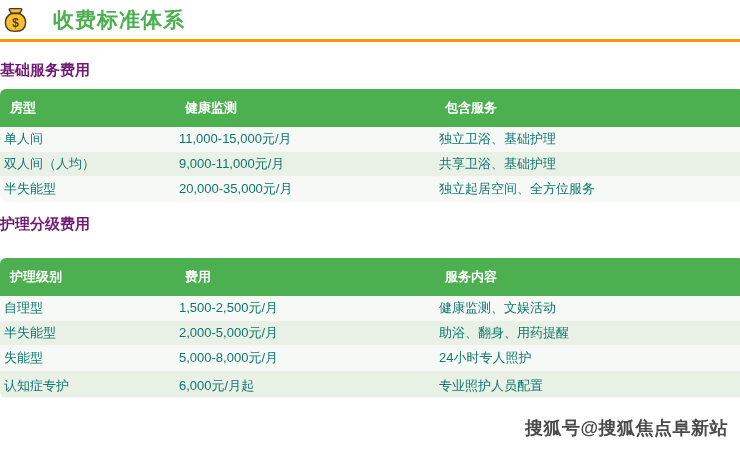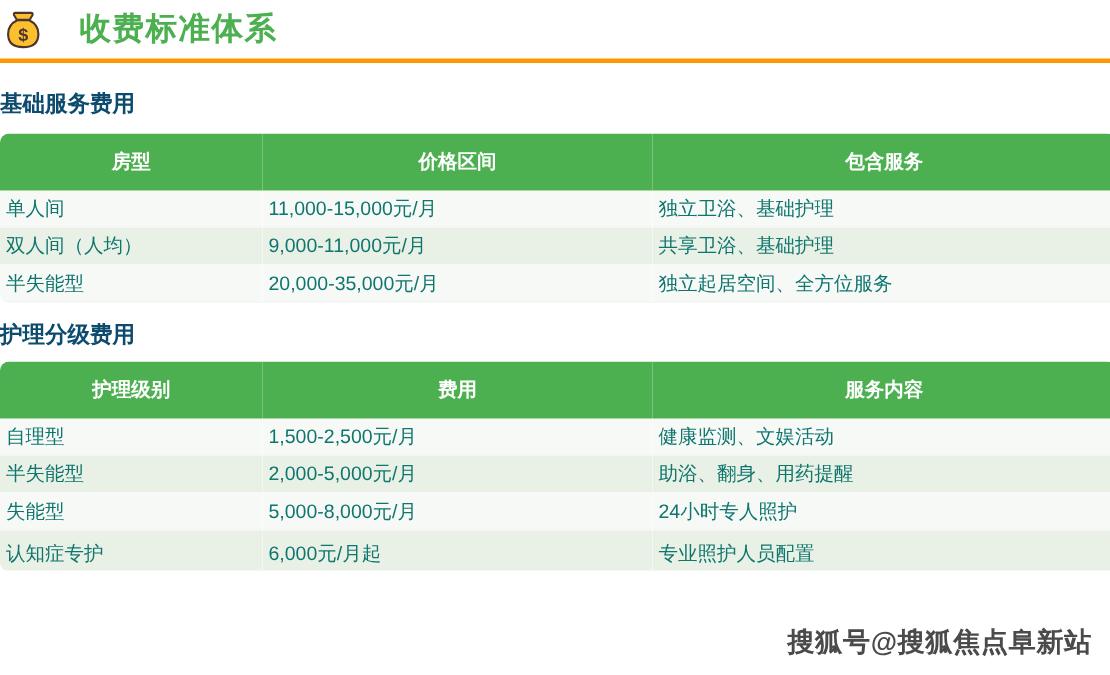--- a/index.html
+++ b/index.html
@@ -12,29 +12,29 @@
   .hdr { display:flex; align-items:center; gap:9px; padding:7px 0 0 3px; }
   .hdr .bag { width:25px; height:26px; flex:0 0 auto; }
   .hdr h1 {
     margin:0; font-size:21px; line-height:24px; font-weight:bold;
     color:#4caf50; letter-spacing:1px;padding-left:16px;
   }
   .divider { height:3px; background:#ff9800; margin-top:6px; }
   
   h2.sec {
     margin:19px 0 10px 0; font-size:15px; line-height:18px;
-    font-weight:bold; color:#0c4a6e;
+    font-weight:bold; color:#701a75;
   }
-  h2.sec.second { margin-top:13px; margin-bottom:8px; }
+  h2.sec.second { margin-top:13px; margin-bottom:25px; }
   
   .table-wrap { width:744px; border-radius:6px; overflow:hidden; }
   table { width:744px; border-collapse:collapse; table-layout:fixed; }
   col.c1 { width:175px; } col.c2 { width:260px; } col.c3 { width:auto; }
   th {
-    background:#4caf50; color:#ffffff; text-align:center;
+    background:#4caf50; color:#ffffff; text-align:left;
     font-size:13px; font-weight:bold; padding:11px 10px; line-height:16px;
   }
   td {
     font-size:13px; color:#0f766e; padding:4px; line-height:16px;
     white-space:nowrap; overflow:hidden;margin-top:24px;
   }
   tbody tr:nth-child(odd)  { background:#f7f9f7; }
   tbody tr:nth-child(even) { background:#e9f1e6; }
   tbody tr { border-bottom:1px solid rgba(0,0,0,0.03); }
   .t2 tbody tr:last-child td { padding-top:7px; padding-bottom:3px; }
@@ -69,21 +69,21 @@
     <div class="table-wrap">
       <table class="t1">
         <colgroup>
             <col class="c1">
             <col class="c2">
             <col class="c3">
           </colgroup>
         <thead>
           <tr>
             <th>房型</th>
-            <th>价格区间</th>
+            <th>健康监测</th>
             <th>包含服务</th>
           </tr>
         </thead>
         <tbody>
           <tr>
             <td>单人间</td>
             <td>11,000-15,000元/月</td>
             <td>独立卫浴、基础护理</td>
           </tr>
           <tr>

